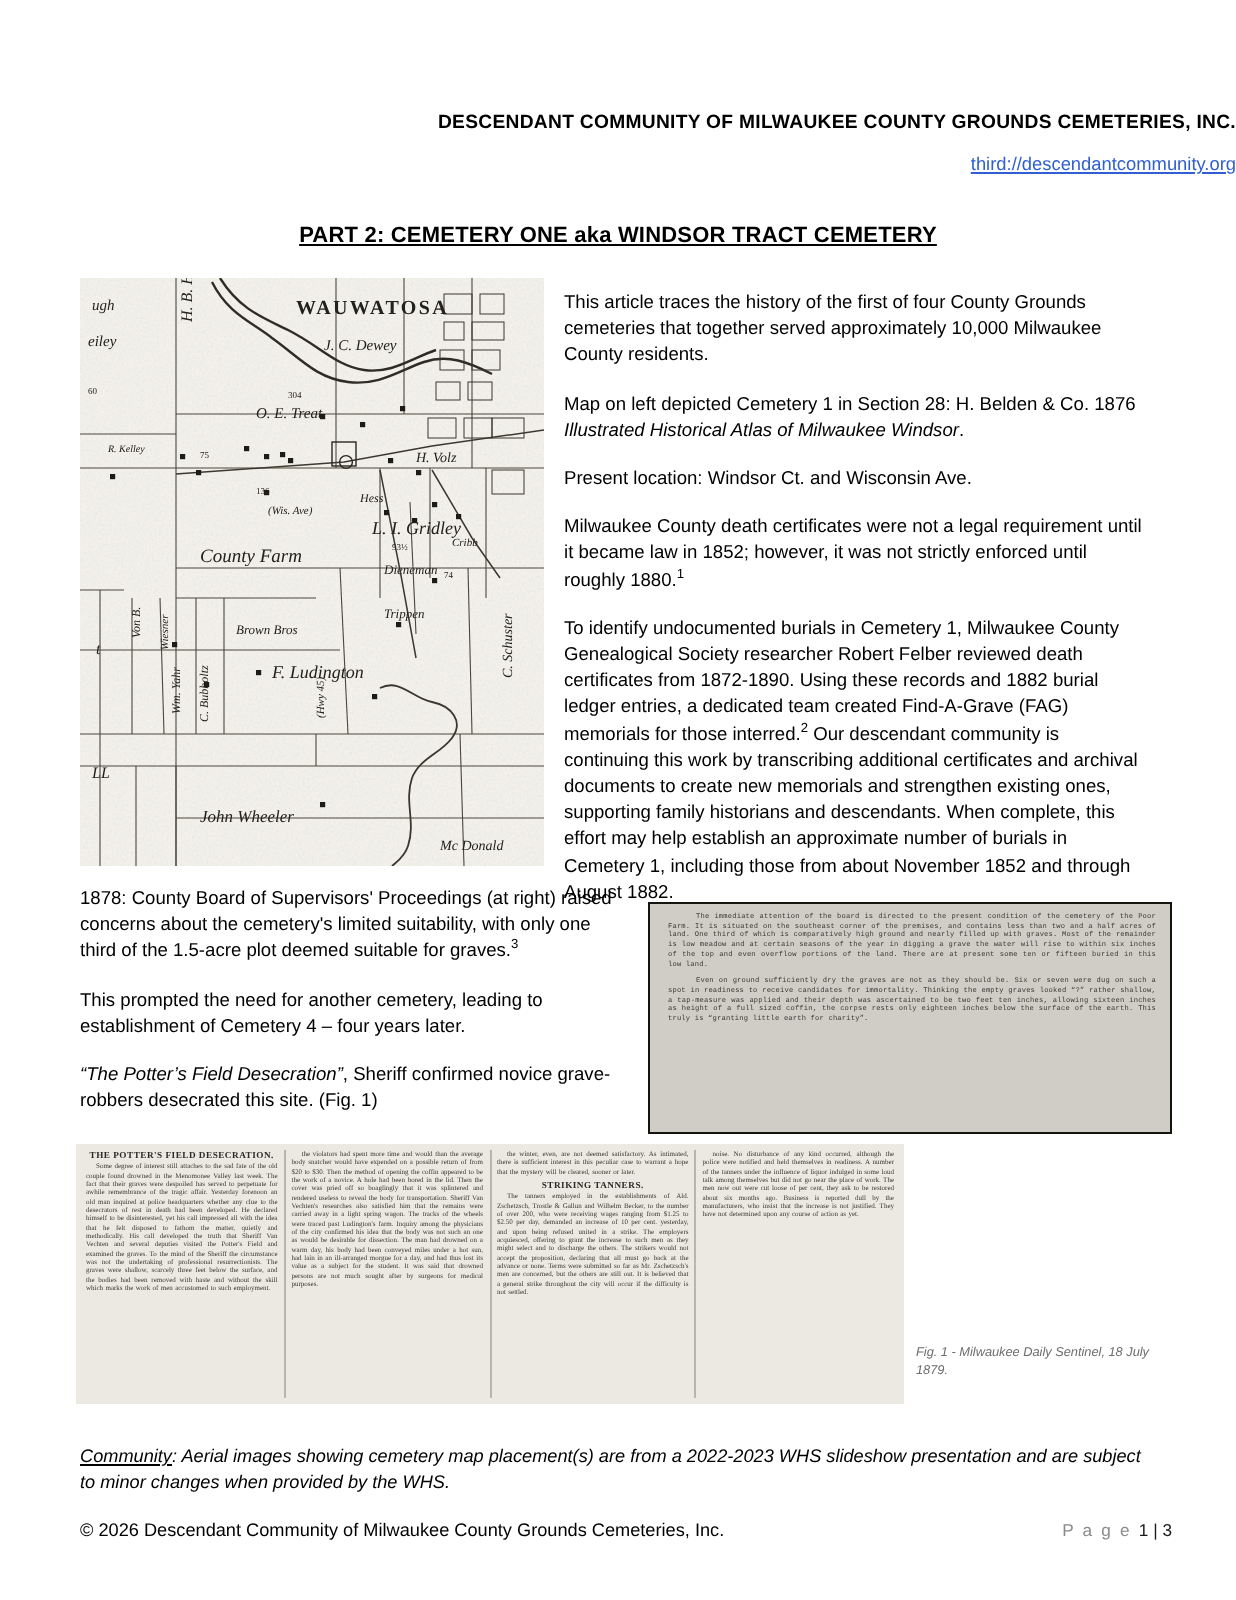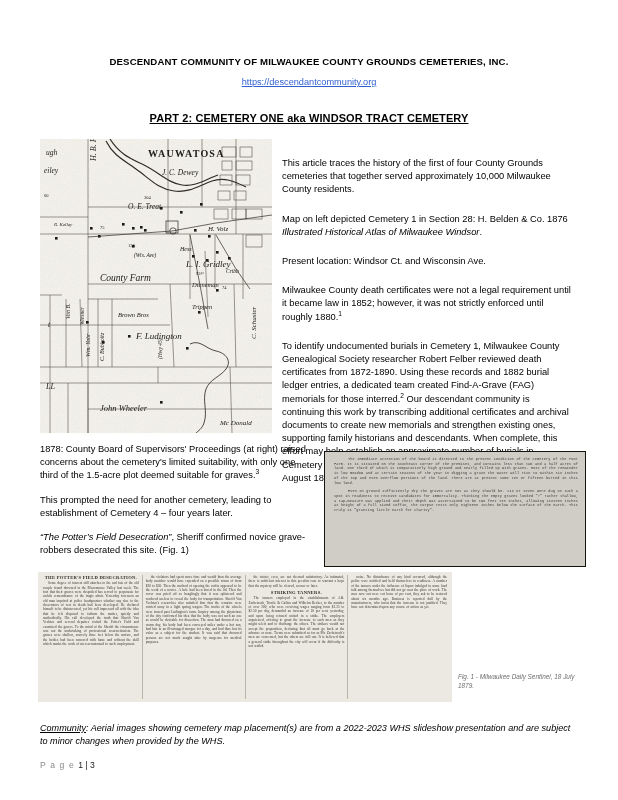--- a/index.html
+++ b/index.html
@@ -17,21 +17,21 @@
     font-family: "Liberation Sans", sans-serif;
     color: #000000;
     box-sizing: border-box;
   }
 
   
   .masthead {
     position: absolute;
     left: 0; right: 0;
     top: 55px;
-    text-align: center;
+    text-align: right;
   }
   .org-title {
     font-size: 9.6px;
     font-weight: bold;
     letter-spacing: 0.15px;
     line-height: 13px;
   }
   .byline {
     font-size: 9.2px;
     font-style: italic;
@@ -71,21 +71,21 @@
 
   
   .body-col {
     position: absolute;
     left: 282px;
     top: 141px;
     width: 292px;
     font-size: 9.3px;
     line-height: 13.2px;
   }
-  .body-col p { margin: 16px 0 11px 0; }
+  .body-col p { margin: 4px 0 11px 0; }
   .sup { font-size: 6.6px; vertical-align: super; line-height: 0; }
   .ital { font-style: italic; }
 
   
   .left-lower {
     position: absolute;
     left: 40px;
     top: 443px;
     width: 275px;
     font-size: 9.3px;
@@ -199,21 +199,21 @@
   }
   .pagenum b { color: #1a1a1a; letter-spacing: 0; font-weight: normal; }
 </style>
 </head>
 <body>
 
 <div class="page">
 
   <div class="masthead">
     <div class="org-title">DESCENDANT COMMUNITY OF MILWAUKEE COUNTY GROUNDS CEMETERIES, INC.</div>
-    <a class="weblink" href="#">https://descendantcommunity.org</a>
+    <a class="weblink" href="#">third://descendantcommunity.org</a>
   </div>
   <div class="part-title">PART 2: CEMETERY ONE aka WINDSOR TRACT CEMETERY</div>
 
   <div class="map-figure">
     <svg class="map-canvas" viewBox="0 0 232 294" preserveAspectRatio="none">
       <defs>
         <filter id="grain" x="0" y="0" width="100%" height="100%">
           <feTurbulence type="fractalNoise" baseFrequency="0.85" numOctaves="3" result="n"></feTurbulence>
           <feColorMatrix in="n" type="saturate" values="0"></feColorMatrix>
           <feComponentTransfer>
@@ -404,16 +404,17 @@
           <p>noise. No disturbance of any kind occurred, although the police were notified and held themselves in readiness. A number of the tanners under the influence of liquor indulged in some loud talk among themselves but did not go near the place of work. The men now out were cut loose of per cent, they ask to be restored about six months ago. Business is reported dull by the manufacturers, who insist that the increase is not justified. They have not determined upon any course of action as yet.</p>
         </div>
     </div>
   </div>
 
   <div class="fig-caption">Fig. 1 - Milwaukee Daily Sentinel, 18 July 1879.</div>
 
   <div class="disclaimer"><u>Community</u><span>: Aerial images showing cemetery map placement(s) are from a 2022-2023 WHS slideshow presentation and are subject to minor changes when provided by the WHS.</span></div>
 
   <div class="footer">
+    <span>© 2026 Descendant Community of Milwaukee County Grounds Cemeteries, Inc.</span>
     <span class="pagenum"><span>P a g e</span> <b>1 | 3</b></span>
   </div>
 
 </div>
 
 </body></html>

